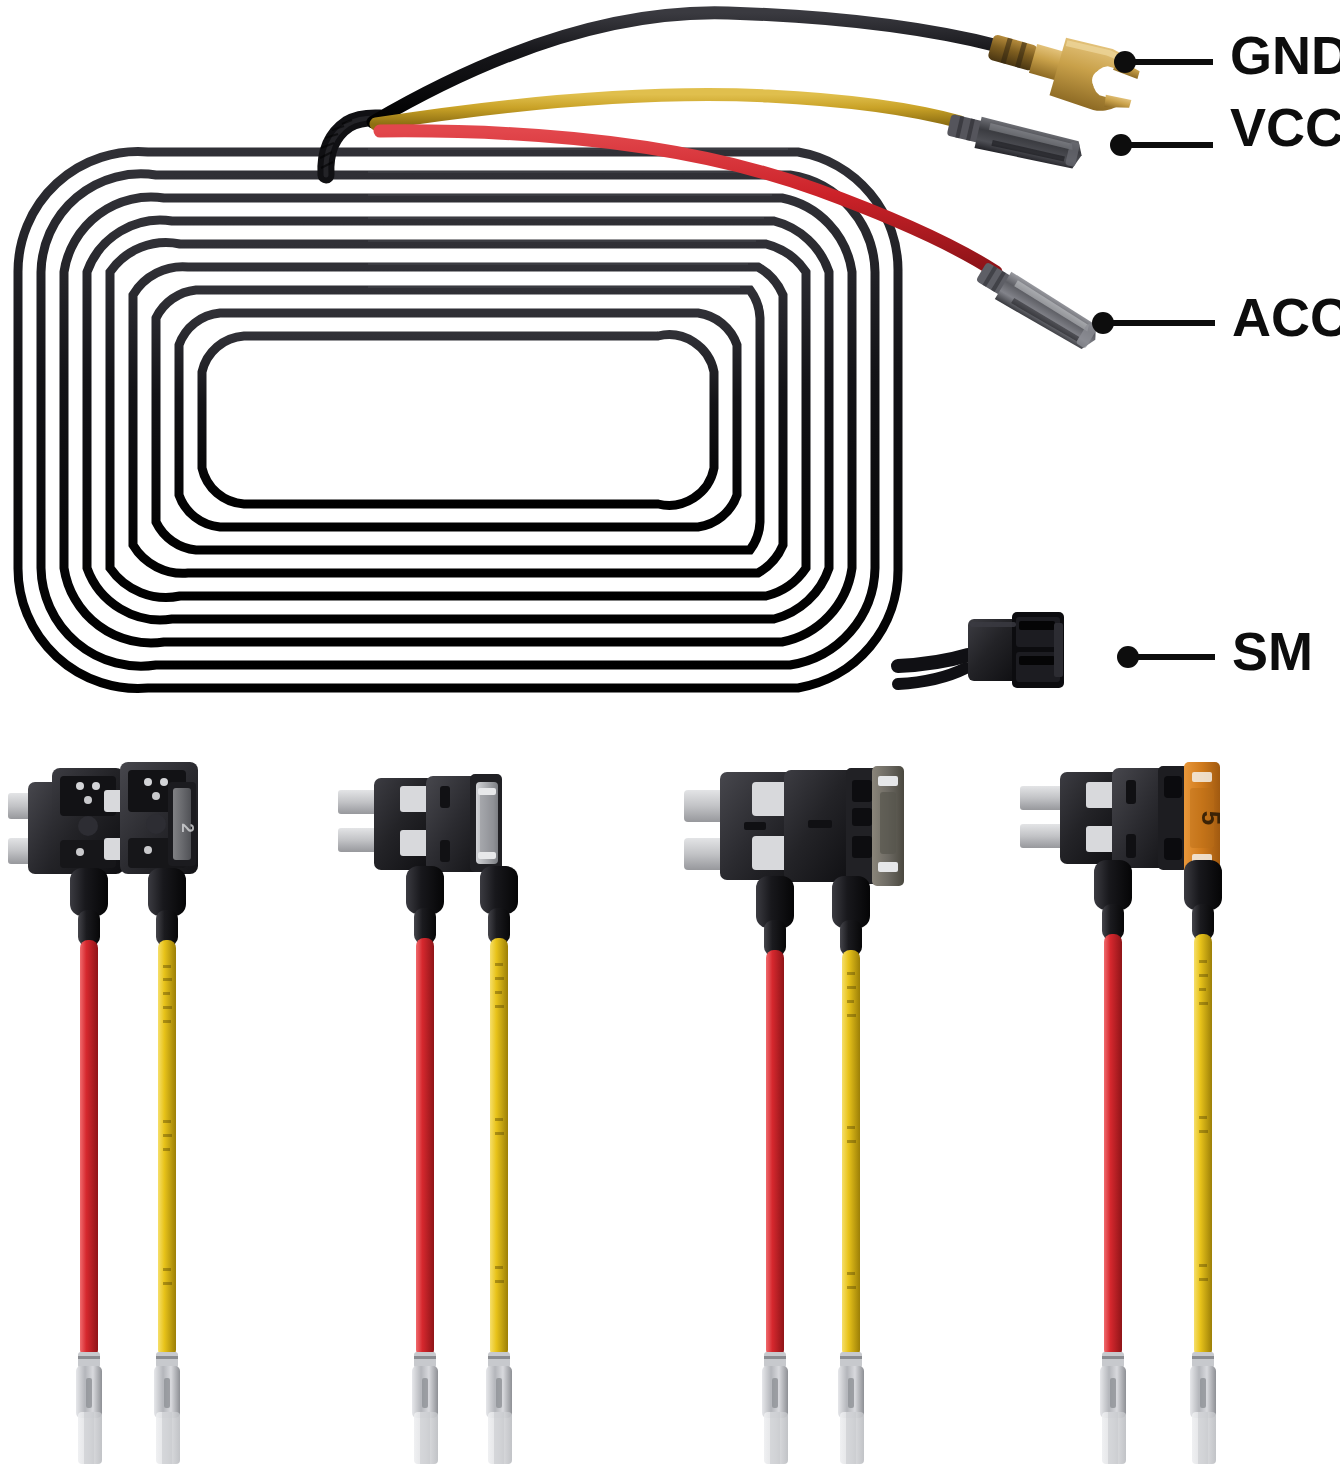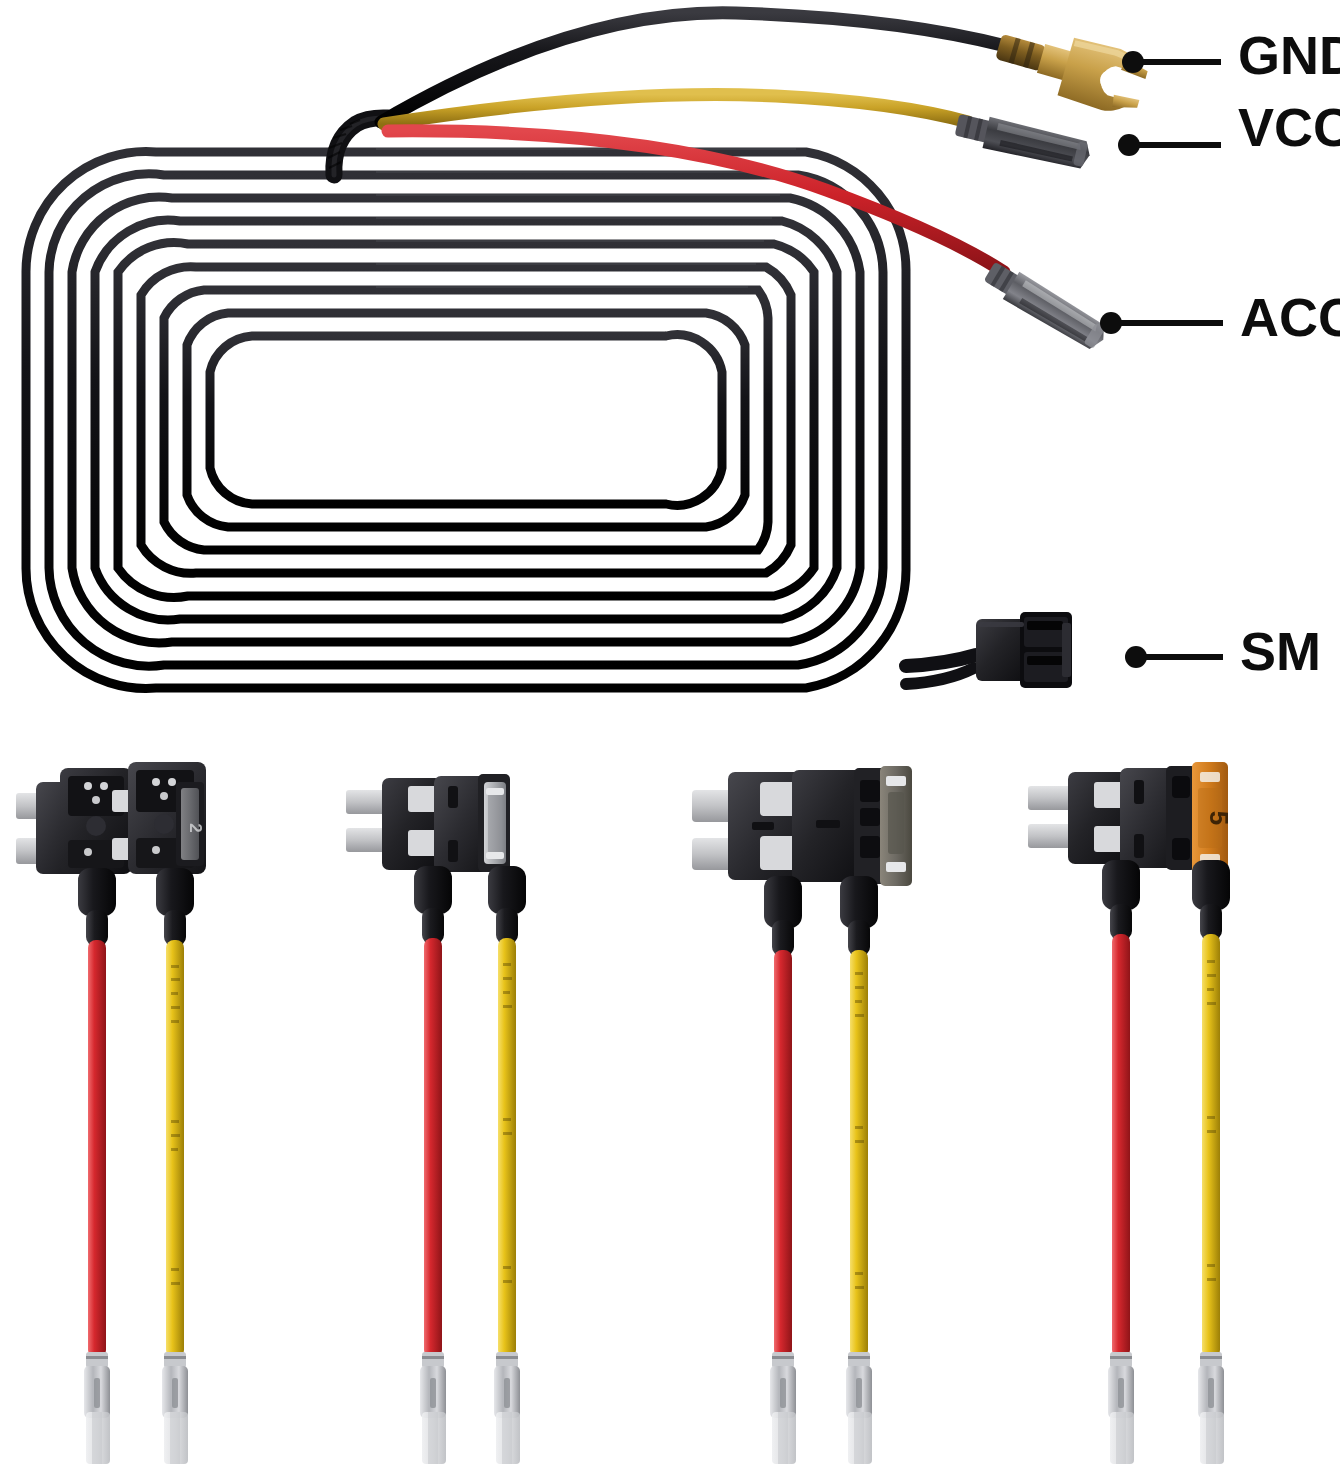--- a/index.html
+++ b/index.html
@@ -9,21 +9,21 @@
   }
   body {
     width: 1340px;
     height: 1477px;
     position: relative;
     overflow: hidden;
     font-family: "Liberation Sans", sans-serif;
   }
   #stage {
     position: absolute;
-    left: 16px; top: 0;
+    left: 8px; top: 0;
     width: 1117px;
     height: 1477px;
   }
   #stage > svg {
     display: block;
     width: 1340px;
     height: 1477px;
   }
   .callout-label {
     font-family: "Liberation Sans", sans-serif;

